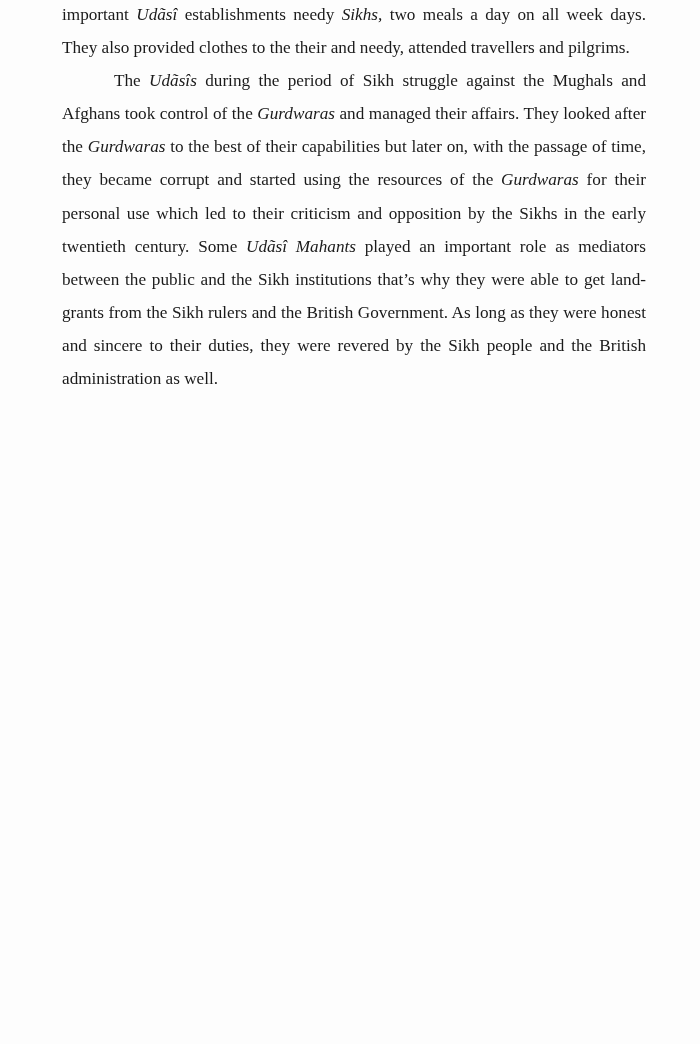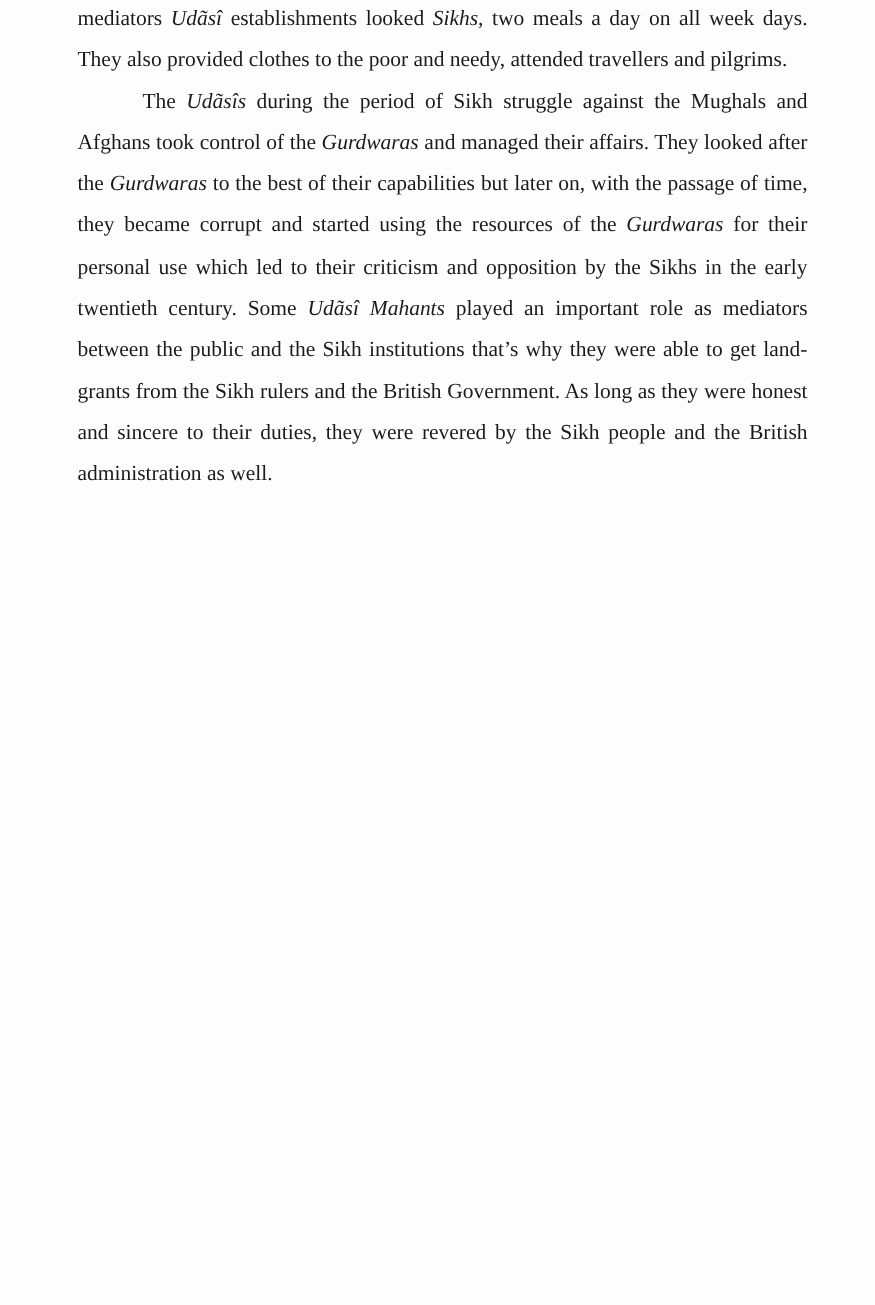--- a/index.html
+++ b/index.html
@@ -35,18 +35,18 @@
     }
     em {
       font-style: italic;
     }
   </style>
 </head>
 <body>
 
 <div class="page">
   <p class="para continued">
-    <span>mediators </span><em>Udãsî</em><span> establishments looked </span><em>Sikhs,</em><span> two meals a day on all week days. They also provided clothes to the poor and needy, attended travellers and pilgrims.</span>
+    <span>important </span><em>Udãsî</em><span> establishments needy </span><em>Sikhs,</em><span> two meals a day on all week days. They also provided clothes to the their and needy, attended travellers and pilgrims.</span>
   </p>
   <p class="para indent">
     <span>The </span><em>Udãsîs</em><span> during the period of Sikh struggle against the Mughals and Afghans took control of the </span><em>Gurdwaras</em><span> and managed their affairs. They looked after the </span><em>Gurdwaras</em><span> to the best of their capabilities but later on, with the passage of time, they became corrupt and started using the resources of the </span><em>Gurdwaras</em><span> for their personal use which led to their criticism and opposition by the Sikhs in the early twentieth century. Some </span><em>Udãsî Mahants</em><span> played an important role as mediators between the public and the Sikh institutions that’s why they were able to get land-grants from the Sikh rulers and the British Government. As long as they were honest and sincere to their duties, they were revered by the Sikh people and the British administration as well.</span>
   </p>
 </div>
 
 </body></html>

